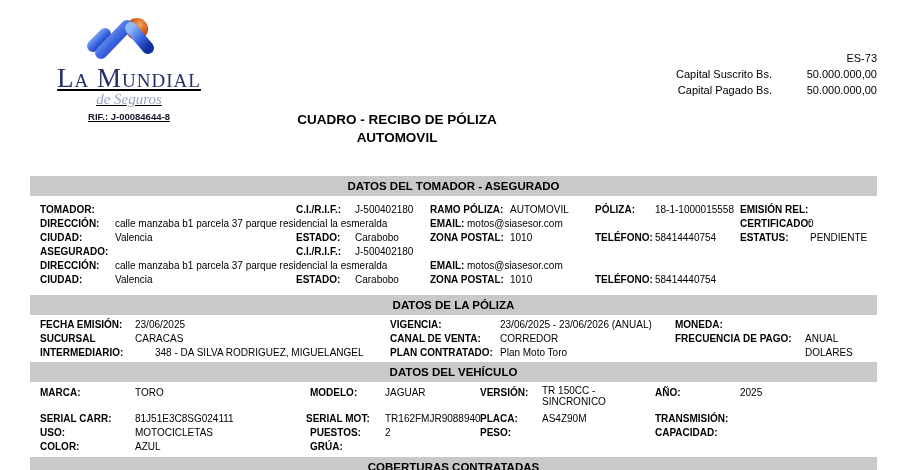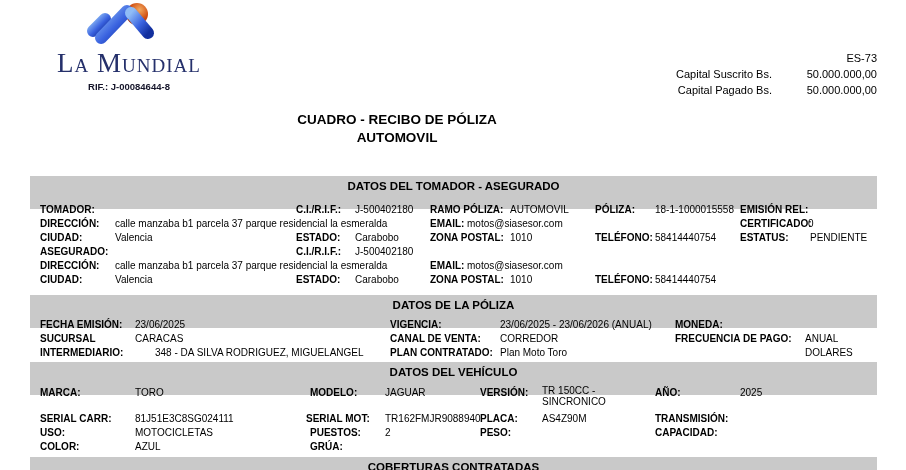--- a/index.html
+++ b/index.html
@@ -2,42 +2,42 @@
 <html><head>
 <meta charset="utf-8">
 <style>
   html,body{margin:0;padding:0;}
   body{
     width:906px;height:470px;position:relative;overflow:hidden;
     background:#ffffff;color:#000;
     font-family:"Liberation Sans","DejaVu Sans",sans-serif;
   }
   
-  .logo{position:absolute;left:30px;top:0;width:198px;text-align:center;}
+  .logo{position:absolute;left:30px;top:15px;width:198px;text-align:center;text-decoration:underline;}
   .logo svg{display:block;margin:0 auto;}
   .logo-name{
     font-family:"Liberation Serif","DejaVu Serif",serif;
     font-variant:small-caps;font-size:27px;line-height:26px;
     letter-spacing:1px;color:#25306b;margin-top:2px;white-space:nowrap;
   }
   .logo-sub{
     font-family:"Liberation Serif","DejaVu Serif",serif;
     font-style:italic;font-size:15px;line-height:14px;color:#9aa2bb;margin-top:1px;
   }
   .logo-rif{font-size:9.5px;font-weight:bold;color:#15152a;margin-top:5px;}
   
   .hdr-row{position:absolute;height:13px;font-size:11px;left:0;width:906px;}
   .hdr-row .hl{position:absolute;right:134px;top:0;white-space:nowrap;}
   .hdr-row .hv{position:absolute;right:29px;top:0;white-space:nowrap;}
   
   .title{position:absolute;left:0;width:794px;text-align:center;
          font-weight:bold;font-size:13.5px;line-height:17px;}
   
   .sechdr{
-    position:absolute;left:30px;width:847px;height:33px;background:#c9c9c9;
+    position:absolute;left:30px;width:847px;height:20px;background:#c9c9c9;
     text-align:center;font-weight:bold;font-size:11.5px;line-height:20px;
   }
   .row{position:absolute;left:30px;width:847px;height:12px;font-size:10px;line-height:12px;}
   .row span{position:absolute;top:0;white-space:nowrap;}
   .lb{font-weight:bold;}
   .wrap{white-space:normal !important;width:72px;line-height:10.5px;top:-1px !important;}
 </style>
 </head>
 <body>
 
@@ -54,20 +54,21 @@
         <stop offset="0.55" stop-color="#cf4d12"></stop>
         <stop offset="1" stop-color="#95250a"></stop>
       </radialGradient>
     </defs>
     <path d="M8 31 L20 19" stroke="url(#lgBlue)" stroke-width="12" stroke-linecap="round" fill="none"></path>
     <circle cx="52" cy="14" r="11" fill="url(#rgBall)"></circle>
     <path d="M16 38 L42 11" stroke="url(#lgBlue)" stroke-width="12" stroke-linecap="round" fill="none"></path>
     <path d="M46 13 L63 33" stroke="url(#lgBlue)" stroke-width="12" stroke-linecap="round" fill="none"></path>
   </svg>
   <div class="logo-name">La Mundial</div>
+  <div class="logo-sub">de Seguros</div>
   <div class="logo-rif">RIF.: J-00084644-8</div>
 </div>
 
 <div class="hdr-row" style="top:52px;">
   <span class="hv">ES-73</span>
 </div>
 <div class="hdr-row" style="top:68px;">
   <span class="hl">Capital Suscrito Bs.</span>
   <span class="hv">50.000.000,00</span>
 </div>

